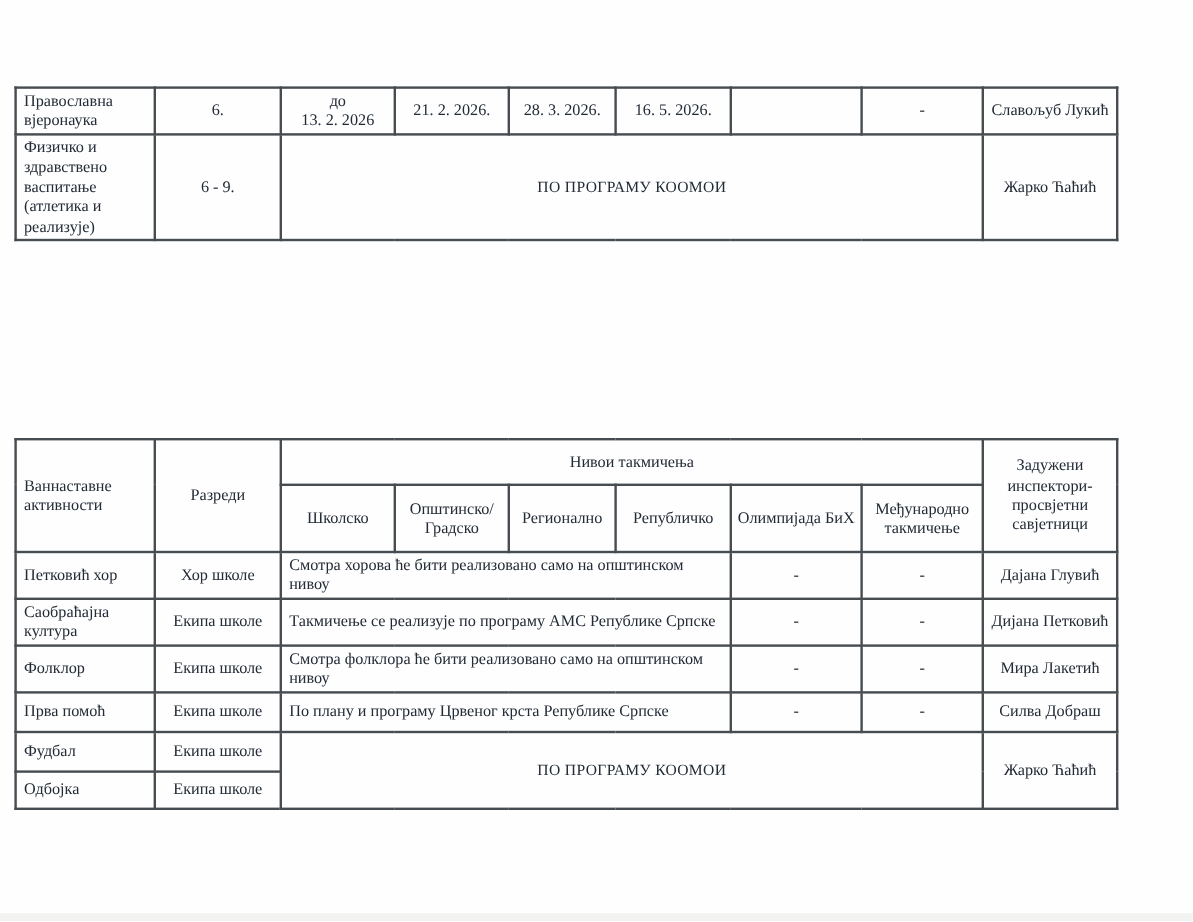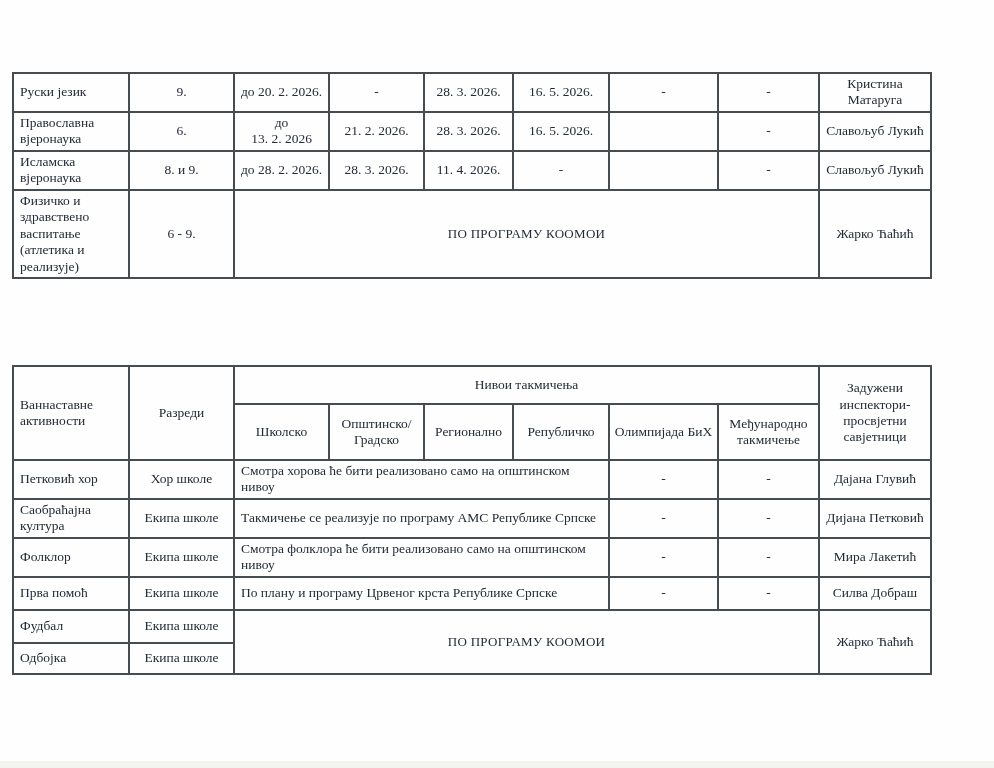--- a/index.html
+++ b/index.html
@@ -64,50 +64,28 @@
         <col style="width:105px">
         <col style="width:95px">
       <col style="width:95px">
         <col style="width:89px">
         <col style="width:96px">
       <col style="width:109px">
         <col style="width:101px">
         <col style="width:112px">
     </colgroup>
     <tbody>
-        <tr style="height:35px">
-      <td class="l">Руски језик</td>
-      <td>9.</td>
-      <td>до 20. 2. 2026.</td>
-      <td>-</td>
-      <td>28. 3. 2026.</td>
-      <td>16. 5. 2026.</td>
-      <td>-</td>
-      <td>-</td>
-      <td>Кристина Матаруга</td>
-    </tr>
     <tr style="height:36px">
       <td class="l">Православна вјеронаука</td>
       <td>6.</td>
       <td class="prewrap">до
 13. 2. 2026</td>
       <td>21. 2. 2026.</td>
       <td>28. 3. 2026.</td>
       <td>16. 5. 2026.</td>
-      <td></td>
-      <td>-</td>
-      <td>Славољуб Лукић</td>
-    </tr>
-    <tr style="height:36px">
-      <td class="l">Исламска вјеронаука</td>
-      <td>8. и 9.</td>
-      <td>до 28. 2. 2026.</td>
-      <td>28. 3. 2026.</td>
-      <td>11. 4. 2026.</td>
-      <td>-</td>
       <td></td>
       <td>-</td>
       <td>Славољуб Лукић</td>
     </tr>
     <tr style="height:84px">
       <td class="l">Физичко и здравствено васпитање (атлетика и реализује)</td>
       <td>6 - 9.</td>
       <td class="prog" colspan="6">ПО ПРОГРАМУ КООМОИ</td>
       <td>Жарко Ћаћић</td>
     </tr>

